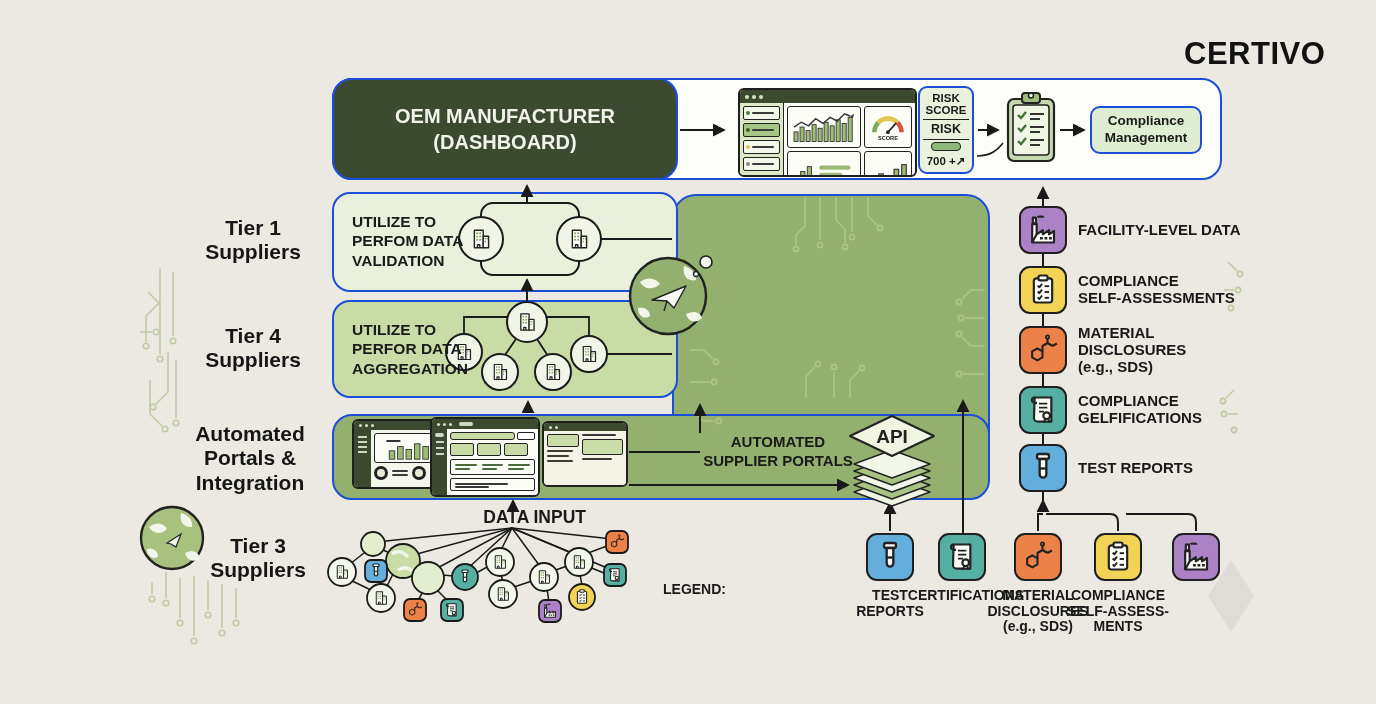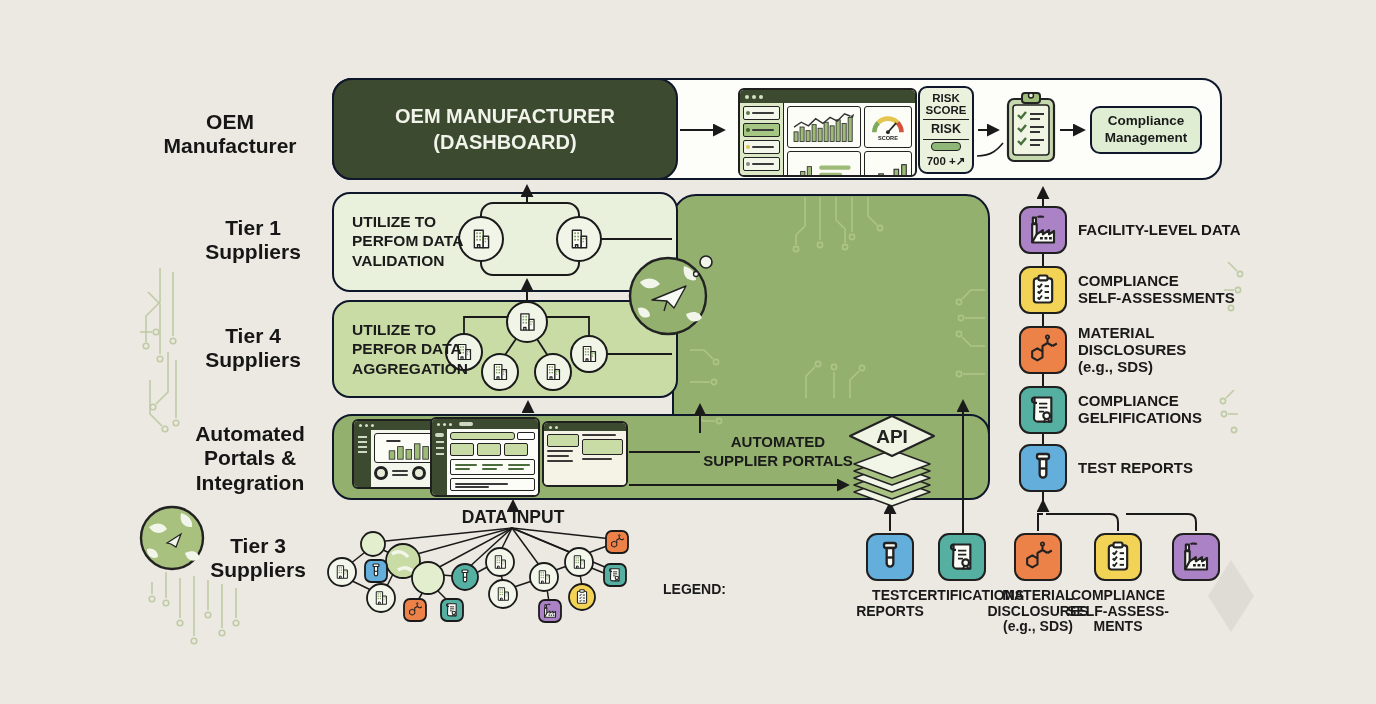--- a/index.html
+++ b/index.html
@@ -1,21 +1,21 @@
 <!DOCTYPE html>
 <html><head>
 <meta charset="utf-8">
 <style>
   html,body{margin:0;padding:0;background:#ECE9E2;}
   .canvas{position:relative;width:1376px;height:704px;background:#ECE9E2;
           font-family:"Liberation Sans",sans-serif;overflow:hidden;color:#1a1a1a;}
   .abs{position:absolute;}
   .t{white-space:pre-line;}
   .rowlab{font-weight:700;font-size:21px;line-height:1.16;text-align:center;color:#161616;}
-  .box{box-sizing:border-box;border:2px solid #0f172a;}
+  .box{box-sizing:border-box;border:2px solid #1d4ed8;}
   .r18{border-radius:18px;} .r20{border-radius:20px;} .r24{border-radius:24px;}
   .boxlab{font-weight:700;font-size:15.5px;line-height:1.25;color:#1b1b1b;}
   .bigtitle{font-weight:700;font-size:23px;line-height:1.15;text-align:center;color:#1d241a;}
   .subtitle{font-weight:700;font-size:18px;text-align:center;color:#1d241a;}
   .rclab{font-weight:700;font-size:15px;line-height:1.12;color:#191919;}
   .bclab{font-weight:700;font-size:14px;line-height:1.12;text-align:center;color:#191919;}
   .icsq{width:48px;height:48px;border:2px solid #1f1f1f;border-radius:11px;box-sizing:border-box;
         display:flex;align-items:center;justify-content:center;}
   .icsq svg{width:40px;height:40px;}
   .mock{box-sizing:border-box;border:2px solid #1f1f1f;border-radius:6px;background:#FDFDF8;overflow:hidden;}
@@ -312,32 +312,31 @@
       <circle cx="582" cy="597" r="13" fill="#F3D355" stroke="#1a1a1a" stroke-width="1.8"></circle>
           <use href="#sym-clip" x="572" y="587" width="20" height="20"></use>
       <rect x="606" y="531" width="22" height="22" rx="6" fill="#ED8249" stroke="#1a1a1a" stroke-width="1.8"></rect>
           <use href="#sym-chem" x="607" y="532" width="20" height="20"></use>
       <rect x="604" y="564" width="22" height="22" rx="6" fill="#55B0A2" stroke="#1a1a1a" stroke-width="1.8"></rect>
           <use href="#sym-cert" x="605" y="565" width="20" height="20"></use>
     </g>
   </g>
 </svg>
 
-<div class="abs rowlab t" style="left:145px;top:110px;width:170px;z-index:3">OEM
-Manufacturer</div>
 <div class="abs rowlab t" style="left:173px;top:216px;width:160px;z-index:3">Tier 1
 Suppliers</div>
 <div class="abs rowlab t" style="left:173px;top:324px;width:160px;z-index:3">Tier 4
 Suppliers</div>
 <div class="abs rowlab t" style="left:160px;top:422px;width:180px;z-index:3">Automated
 Portals &amp;
 Integration</div>
 <div class="abs rowlab t" style="left:178px;top:534px;width:160px;z-index:3">Tier 3
 Suppliers</div>
 
+<div class="abs" style="left:1184px;top:36px;z-index:3;font-size:31px;font-weight:800;letter-spacing:.5px;color:#121212">CERTIVO</div>
 
 <div class="abs mock" style="left:738px;top:88px;width:179px;height:89px;z-index:3">
   <div class="mhead" style="height:13px">
     <span class="mdot"></span>
         <span class="mdot"></span>
         <span class="mdot"></span>
   </div>
   <div style="display:flex;height:72px">
     <div style="width:44px;background:#DCE8C6;border-right:1.5px solid #222;padding:3px;box-sizing:border-box">
       <div style="height:12px;margin-bottom:3px;background:#F3F7EA;border:1px solid #222;border-radius:2px;display:flex;align-items:center;gap:2px;padding:0 2px">
@@ -584,21 +583,21 @@
     <polygon points="47,66 9,80 47,94 85,80" fill="#EFF4E3"></polygon>
     <polygon points="47,59 9,73 47,87 85,73" fill="#A9C383"></polygon>
     <polygon points="47,52 9,66 47,80 85,66" fill="#F2F6E8"></polygon>
     <polygon points="47,45 9,59 47,73 85,59" fill="#A9C383"></polygon>
     <polygon points="47,38 9,52 47,66 85,52" fill="#F2F6E8"></polygon>
   </g>
   <polygon points="47,4 5,24 47,44 89,24" fill="#EFF4E3" stroke="#222" stroke-width="2" stroke-linejoin="round"></polygon>
   <text x="47" y="31" text-anchor="middle" font-size="19" font-weight="bold" fill="#222">API</text>
 </svg>
 
-<div class="abs" style="left:440px;top:507px;width:146px;text-align:center;font-weight:700;font-size:17.5px;z-index:3">DATA INPUT</div>
+<div class="abs" style="left:440px;top:507px;width:146px;text-align:right;font-weight:700;font-size:17.5px;z-index:3">DATA INPUT</div>
 
 <svg class="abs" style="left:137px;top:503px;z-index:3" width="70" height="70" viewBox="0 0 70 70">
   <circle cx="35" cy="35" r="31" fill="#A8C17E" stroke="#222" stroke-width="2.4"></circle>
   <path d="M12,24 c8,-6 15,-4 18,2 c-6,6 -14,5 -18,-2 z" fill="#F2F5EA"></path>
   <path d="M44,10 c8,2 12,8 11,14 c-8,1 -13,-5 -11,-14 z" fill="#F2F5EA"></path>
   <path d="M10,46 c6,-2 11,2 11,8 c-6,3 -11,-1 -11,-8 z" fill="#F2F5EA"></path>
   <path d="M48,50 c8,-4 13,-1 15,5 c-6,5 -13,3 -15,-5 z" fill="#F2F5EA"></path>
   <path d="M30,40 l14,-9 -5,13 -5,-3 z" fill="#F2F5EA" stroke="#222" stroke-width="1.2"></path>
 </svg>
 

